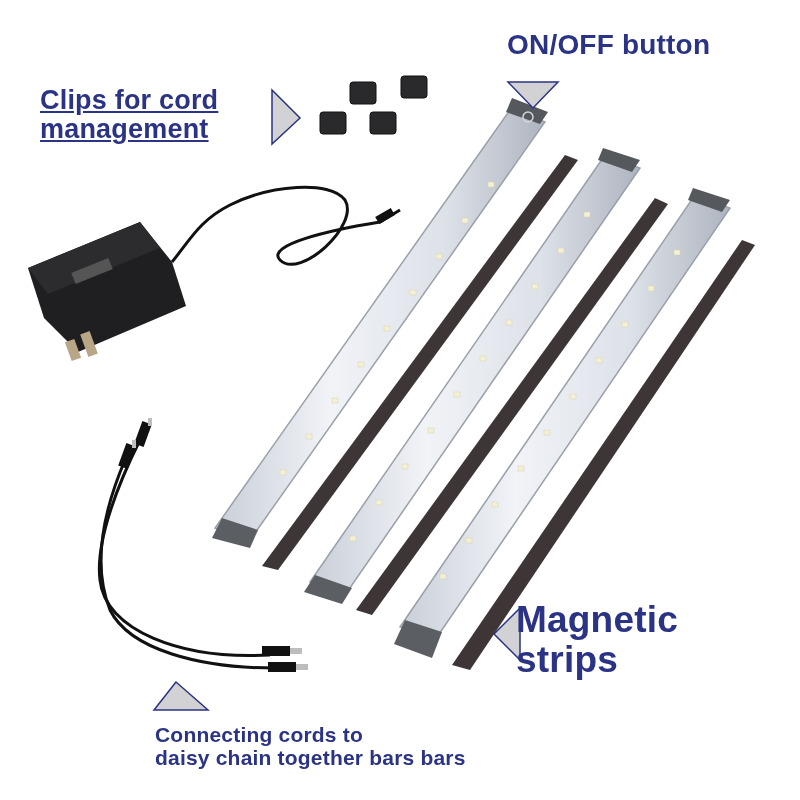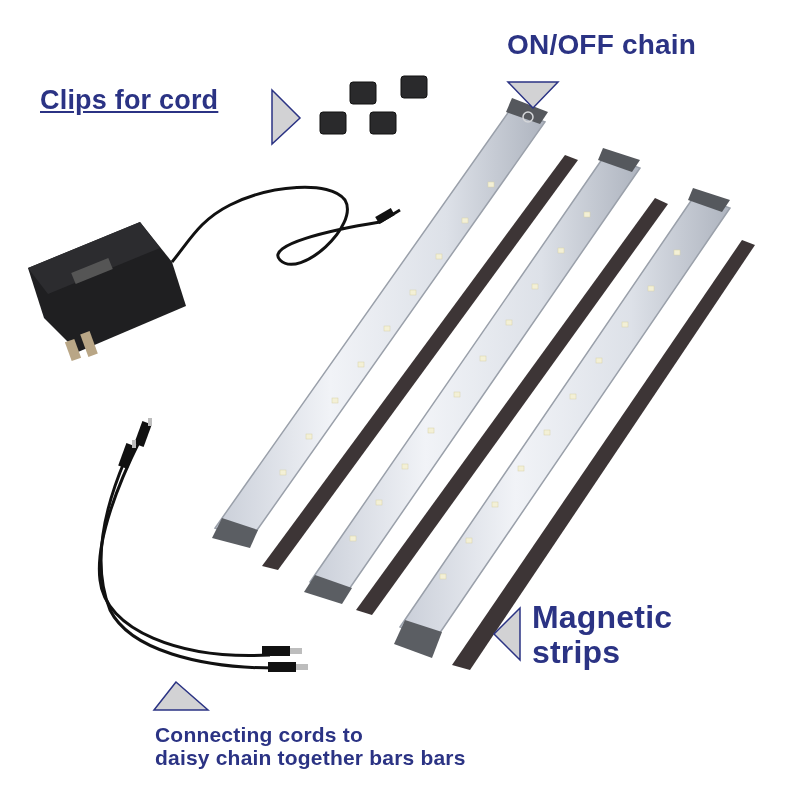--- a/index.html
+++ b/index.html
@@ -117,27 +117,28 @@
     </g>
 
     <polygon points="272,90 300,118 272,144" fill="#d2d2d4" stroke="#2b3384" stroke-width="1.5"></polygon>
     <polygon points="508,82 558,82 533,108" fill="#d2d2d4" stroke="#2b3384" stroke-width="1.5"></polygon>
     <polygon points="520,608 494,634 520,660" fill="#d2d2d4" stroke="#2b3384" stroke-width="1.5"></polygon>
     <polygon points="176,682 154,710 208,710" fill="#d2d2d4" stroke="#2b3384" stroke-width="1.5"></polygon>
   </svg>
 
   <div class="label" style="left:40px; top:86px; font-size:27px;text-decoration:underline;">
     <div>Clips for cord</div>
+    <div>management</div>
   </div>
 
   <div class="label" style="left:507px; top:30px; font-size:28px;">
-    <div>ON/OFF chain</div>
+    <div>ON/OFF button</div>
   </div>
 
-  <div class="label" style="left:532px; top:600px; font-size:32px;">
+  <div class="label" style="left:516px; top:600px; font-size:37px;">
     <div>Magnetic</div>
     <div>strips</div>
   </div>
 
   <div class="label" style="left:155px; top:724px; font-size:21px;">
     <div>Connecting cords to</div>
     <div>daisy chain together bars bars</div>
   </div>
 
 </div>

